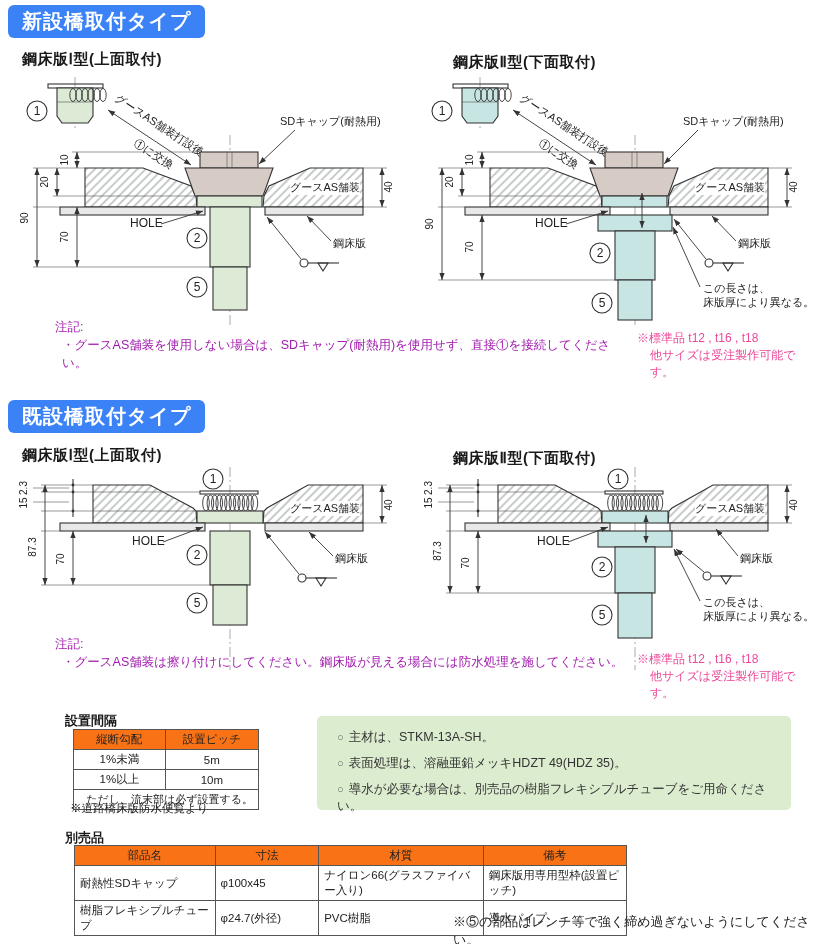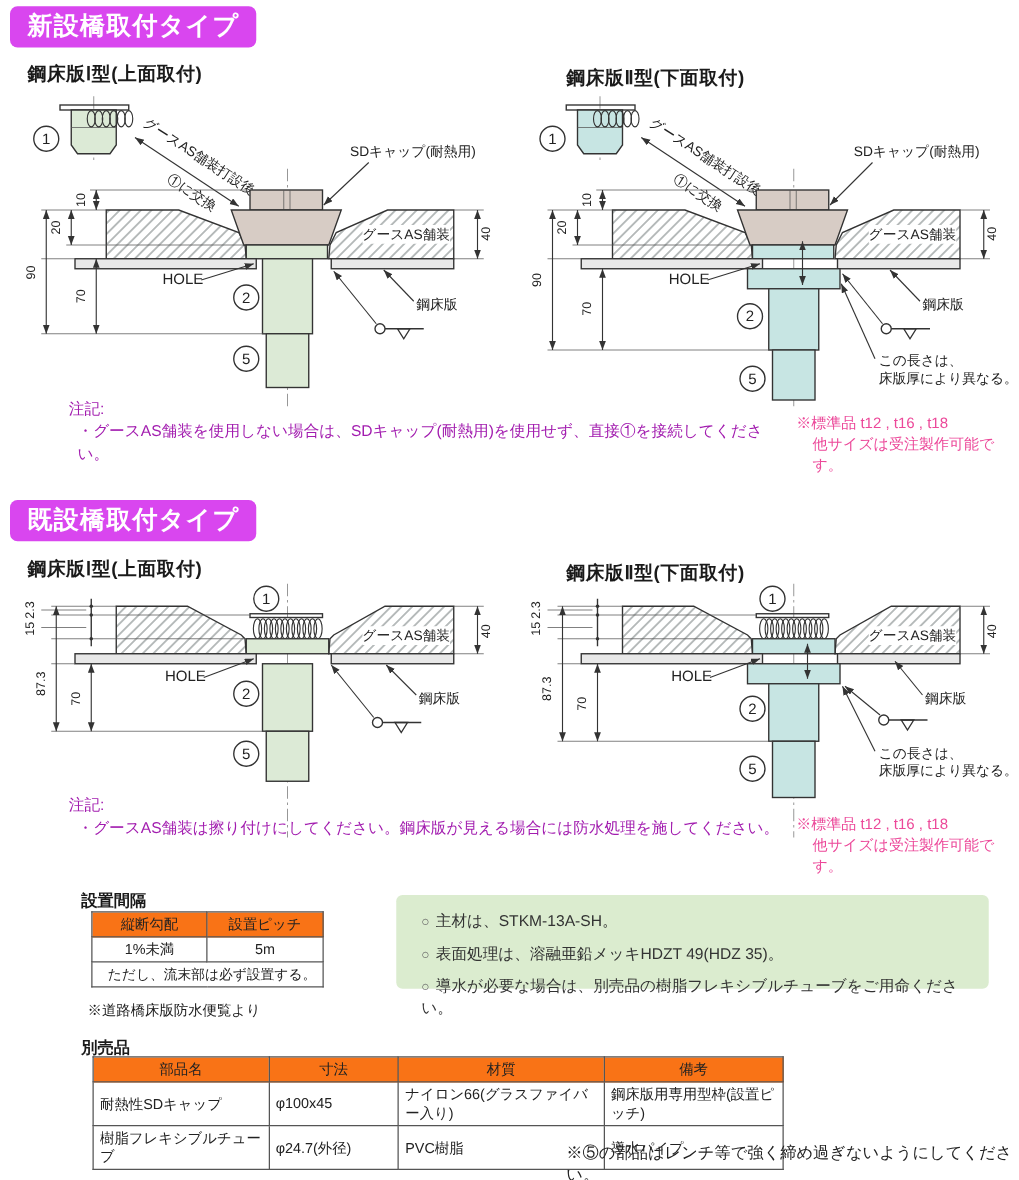--- a/index.html
+++ b/index.html
@@ -1,33 +1,33 @@
 <!DOCTYPE html>
 <html><head>
 <meta charset="utf-8">
 <style>
   html,body{margin:0;padding:0;background:#fff;}
   body{font-family:"Liberation Sans",sans-serif;color:#1a1a1a;}
   #page{position:relative;width:815px;height:944px;background:#fff;overflow:hidden;}
   .abs{position:absolute;}
-  .badge{background:#d946ef;color:#fff;font-weight:bold;font-size:20px;line-height:1;
+  .badge{background:#3b82f6;color:#fff;font-weight:bold;font-size:20px;line-height:1;
          padding:6px 14px 7px;border-radius:6px;letter-spacing:1px;}
   .dtitle{font-size:15px;font-weight:bold;letter-spacing:.5px;}
   .note{color:#a21caf;font-size:12.5px;line-height:18px;}
   .stdnote{font-size:12px;line-height:17px;color:#ec4899;}
   .stdnote .in{padding-left:13px;}
   .blocktitle{font-size:13px;font-weight:bold;}
   table{border-collapse:collapse;font-size:11.5px;color:#222;}
   th,td{border:1px solid #555;}
   th{background:#f97316;font-weight:normal;text-align:center;padding:2px 4px;}
   td{padding:2px 5px;}
   #spacing-table td{text-align:center;height:14px;}
   #spacing-table .foot{text-align:right;font-size:11px;}
   #parts-table td{height:15px;}
-  .infobox{background:#dbeccf;border-radius:5px;width:474px;height:75px;
+  .infobox{background:#dbeccf;border-radius:5px;width:474px;height:94px;
            font-size:12.5px;color:#333;padding:13px 0 0 20px;box-sizing:border-box;}
   .ib-row{margin-bottom:9px;}
   .ib-bullet{color:#666;margin-right:5px;font-size:11px;}
   .bottomnote{font-size:13px;color:#222;}
   
   svg text{fill:#222;font-family:"Liberation Sans",sans-serif;}
   .t11{font-size:11px;} .t12{font-size:12px;} .dim{font-size:10px;}
   .ol{stroke:#333;stroke-width:1.1;fill:none;}
   .thin{stroke:#555;stroke-width:.6;fill:none;}
   .cl{stroke:#888;stroke-width:.7;fill:none;stroke-dasharray:10 3 2 3;}
@@ -421,20 +421,24 @@
     <tbody>
         <tr>
       <th style="width:92px">縦断勾配</th>
       <th style="width:93px">設置ピッチ</th>
     </tr>
     <tr>
       <td>1%未満</td>
       <td>5m</td>
     </tr>
     <tr>
+      <td>1%以上</td>
+      <td>10m</td>
+    </tr>
+    <tr>
       <td class="foot" colspan="2">ただし、流末部は必ず設置する。</td>
     </tr>
   </tbody>
     </table>
   <div class="abs" style="left:70px;top:801px;font-size:11.5px">※道路橋床版防水便覧より</div>
 
   <div class="abs infobox" style="left:317px;top:716px">
     <div class="ib-row"><span class="ib-bullet">○</span><span>主材は、STKM-13A-SH。</span></div>
     <div class="ib-row"><span class="ib-bullet">○</span><span>表面処理は、溶融亜鉛メッキHDZT 49(HDZ 35)。</span></div>
     <div class="ib-row"><span class="ib-bullet">○</span><span>導水が必要な場合は、別売品の樹脂フレキシブルチューブをご用命ください。</span></div>

